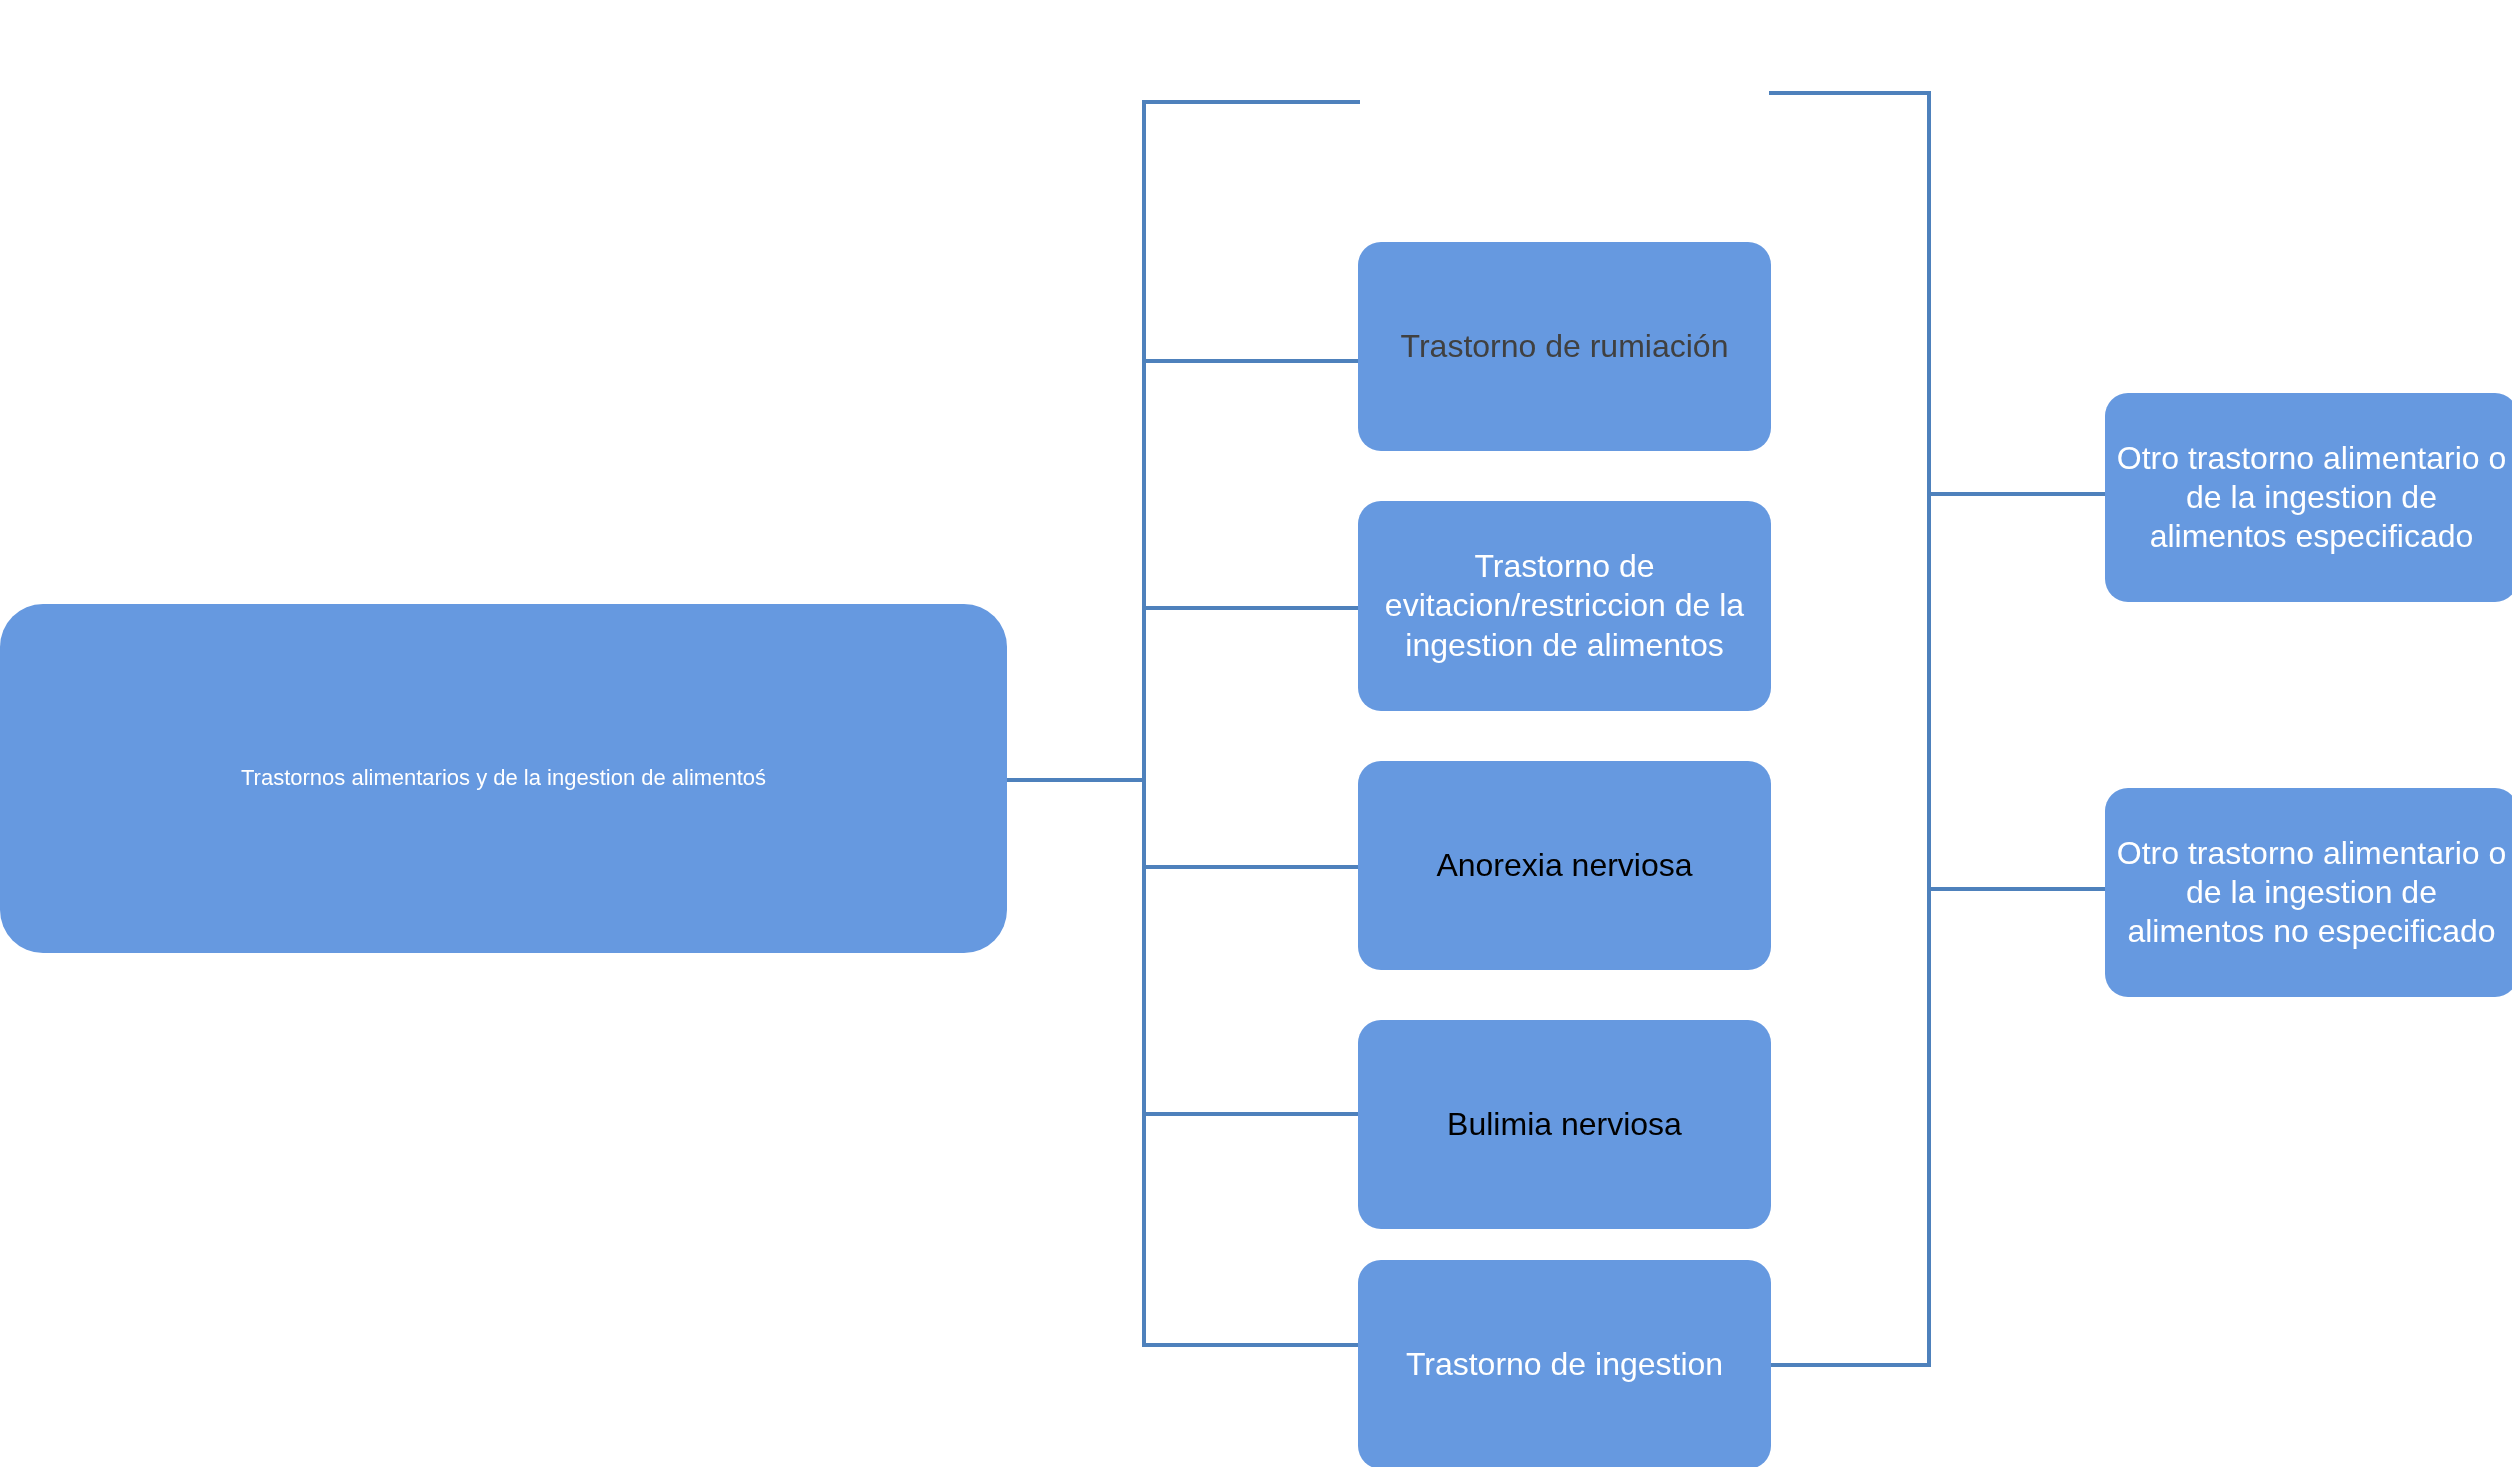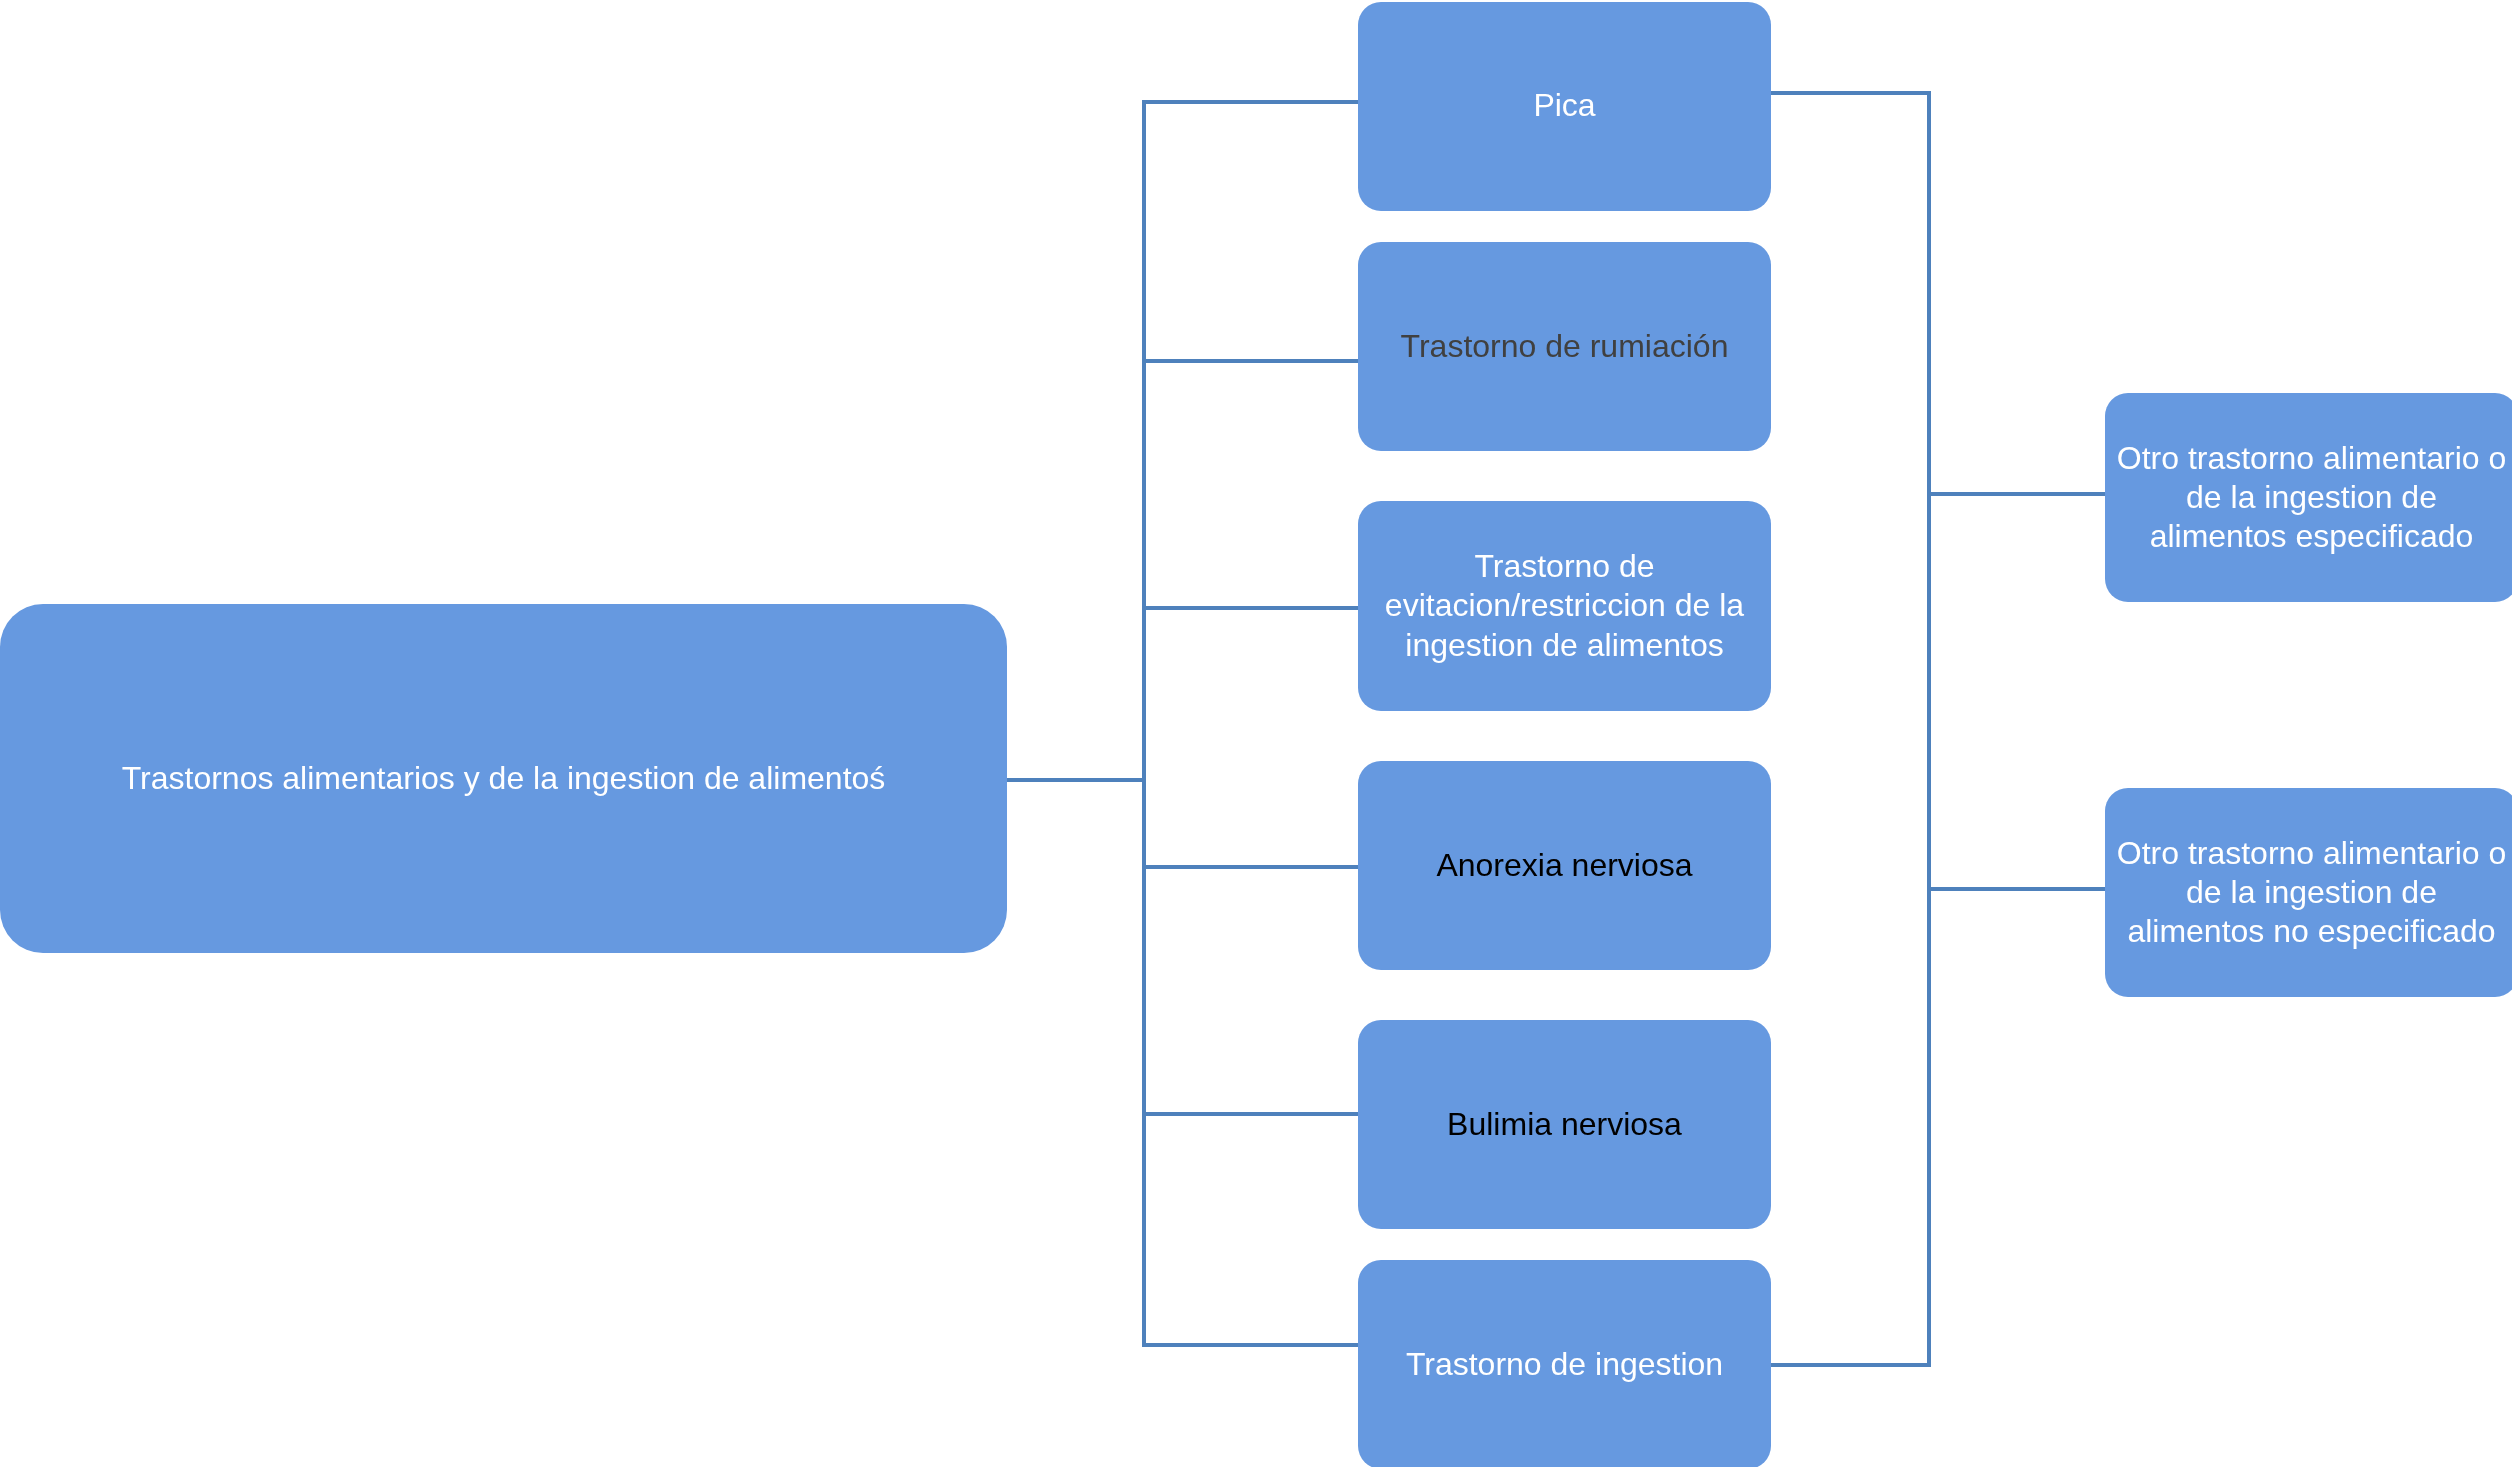--- a/index.html
+++ b/index.html
@@ -37,21 +37,21 @@
     box-sizing: border-box;
     white-space: pre-line;
   }
   
   #node-root {
     left: 0px;
     top: 604px;
     width: 1007px;
     height: 349px;
     border-radius: 43px;
-    font-size: 32px;
+    font-size: 22px;
   }
   
   .node-mid {
     left: 1358px;
     width: 413px;
     border-radius: 23px;
     font-size: 32px;
   }
   #node-pica       { top: 1.5px;    height: 209px; }
   #node-rumiacion  { top: 242px;  height: 209px; }
@@ -112,23 +112,20 @@
   <div class="line v" id="trunk-right" style="background: rgb(78, 129, 188);"></div>
   <div class="line h" id="stem-pica-right" style="background: rgb(78, 129, 188);"></div>
   <div class="line h" id="stem-atracones-right" style="background: rgb(78, 129, 188);"></div>
   <div class="line h" id="branch-otro-esp" style="background: rgb(78, 129, 188);"></div>
   <div class="line h" id="branch-otro-no-esp" style="background: rgb(78, 129, 188);"></div>
 
   <div class="node" id="node-root" style="background: rgb(102, 153, 224); color: rgb(255, 255, 255);">
     <span>Trastornos alimentarios y de la ingestion de alimentoś</span>
   </div>
 
-  <div class="node node-mid" id="node-pica" style="background: rgb(102, 153, 224); color: rgb(255, 255, 255);">
-    <span>Pica</span>
-  </div>
 
   <div class="node node-mid" id="node-rumiacion" style="background: rgb(102, 153, 224); color: #404040;">
     <span>Trastorno de rumiación</span>
   </div>
 
   <div class="node node-mid" id="node-evitacion" style="background: rgb(102, 153, 224); color: rgb(255, 255, 255);">
     <span>Trastorno de evitacion/restriccion de la ingestion de alimentos</span>
   </div>
 
   <div class="node node-mid" id="node-anorexia" style="background: rgb(102, 153, 224); color: #000000;">

